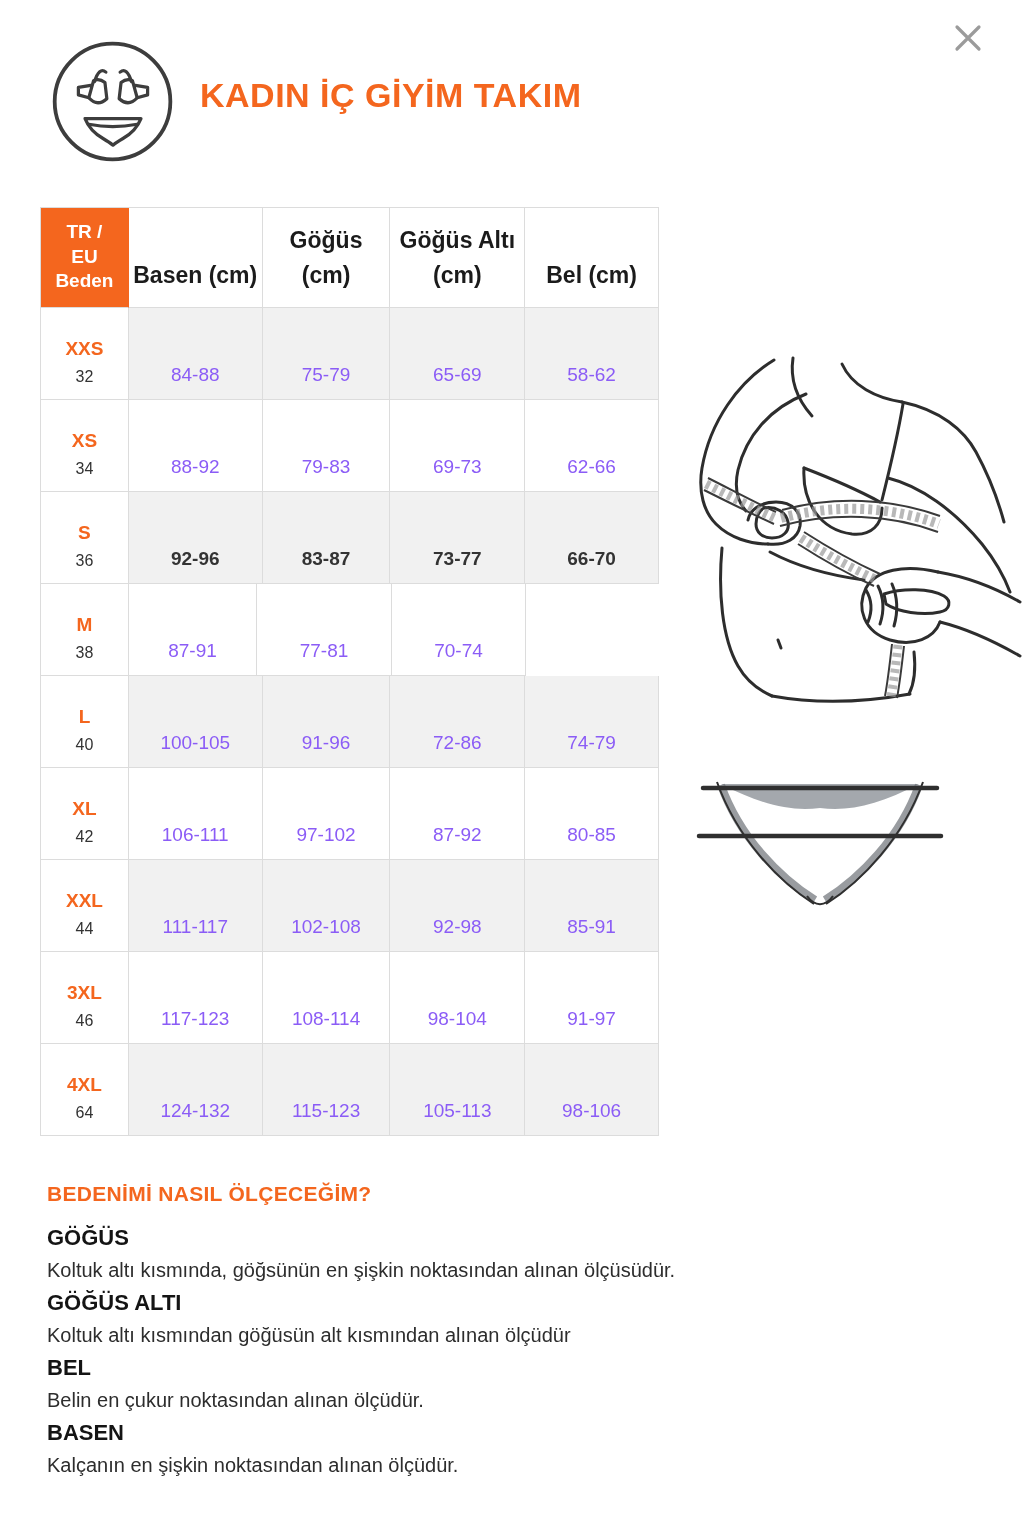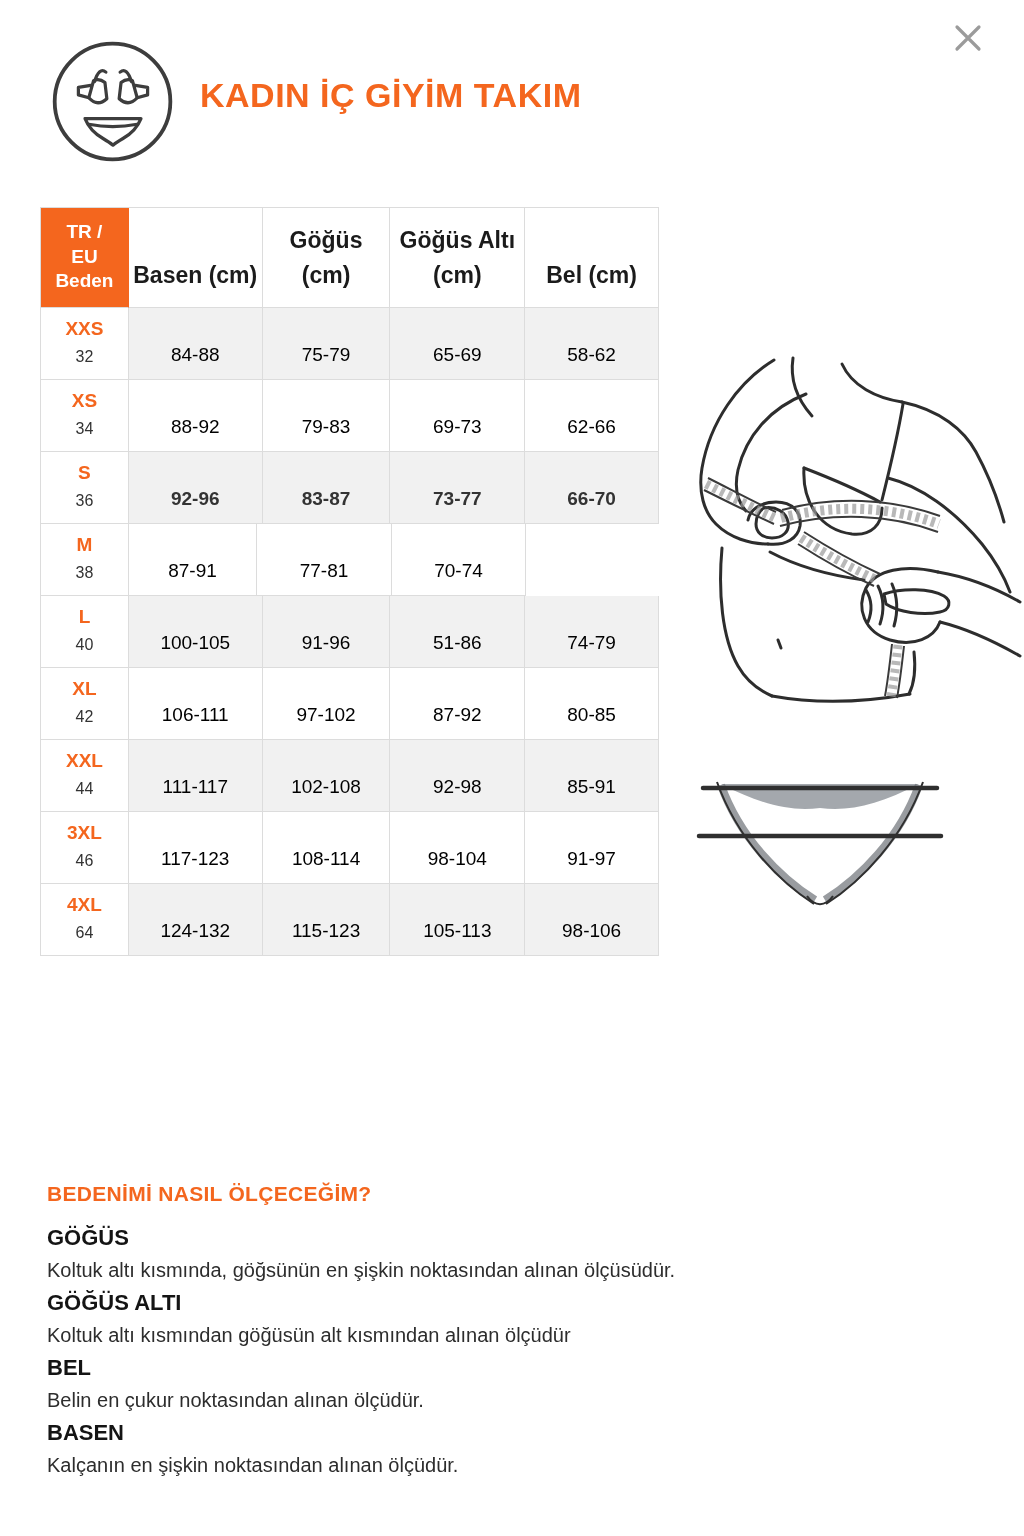--- a/index.html
+++ b/index.html
@@ -60,23 +60,23 @@
     font-size:23px; font-weight:700; color:#1b1b1b;
     white-space:pre-line; line-height:1.55;
   }
   .corner {
     background:var(--accent, #f4661e);
     color:#ffffff; font-weight:700; font-size:19px;
     line-height:1.3; white-space:pre-line;
     padding-bottom:9px;
     border-right:1px solid var(--accent, #f4661e);
   }
-  .body-row .cell { height:72px; padding-bottom:13px; }
+  .body-row .cell { height:92px; padding-bottom:13px; }
   .body-row.shade .cell:not(.size-cell) { background:#f1f1f1; }
-  .val { font-size:19px; color:#000000; }
+  .val { font-size:19px; color:#8b5cf6; }
   .body-row.hl .val { font-weight:700; color:#333333; }
   .size-label {
     font-size:19px; font-weight:700;
     color:var(--accent, #f4661e); line-height:1.2;
   }
   .size-eu { font-size:16px; color:#333333; margin-top:7px; }
 
   
   .torso-ill { position:absolute; left:652px; top:350px; width:370px; height:360px; }
   .panty-ill { position:absolute; left:695px; top:758px; width:250px; height:150px; }
@@ -222,21 +222,21 @@
           <span class="size-label">L</span>
           <span class="size-eu">40</span>
         </div>
       <div class="cell c1">
           <span class="val">100-105</span>
         </div>
       <div class="cell c2">
           <span class="val">91-96</span>
         </div>
       <div class="cell c3">
-          <span class="val">51-86</span>
+          <span class="val">72-86</span>
         </div>
       <div class="cell c4">
           <span class="val">74-79</span>
         </div>
     </div>
 
     <div class="tr body-row">
       <div class="cell c0 size-cell">
           <span class="size-label">XL</span>
           <span class="size-eu">42</span>

